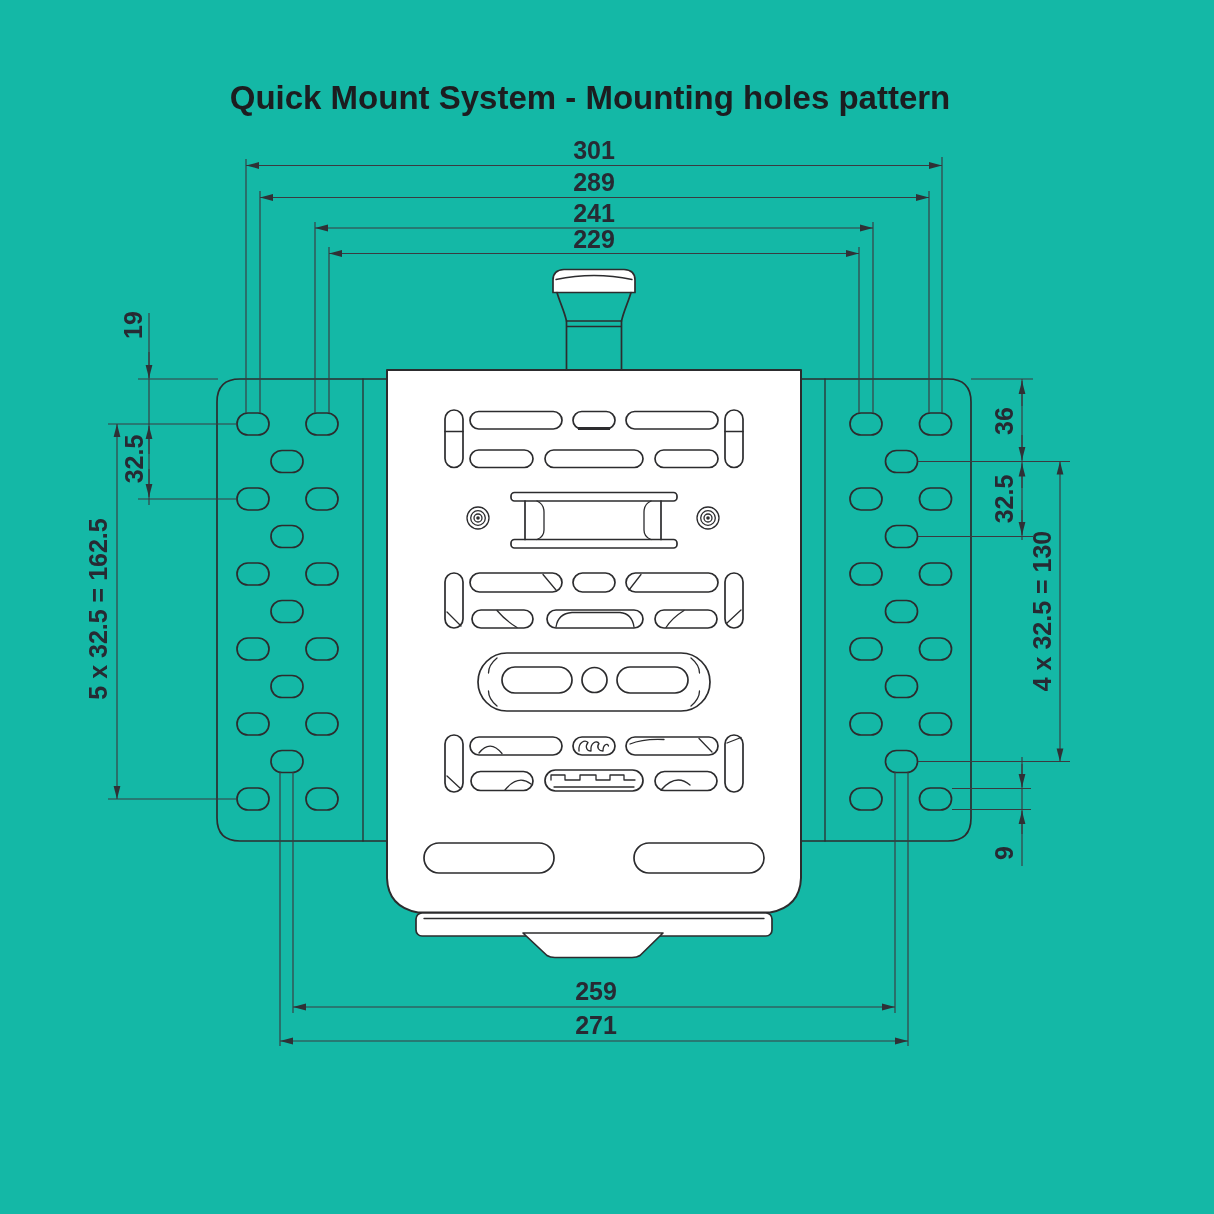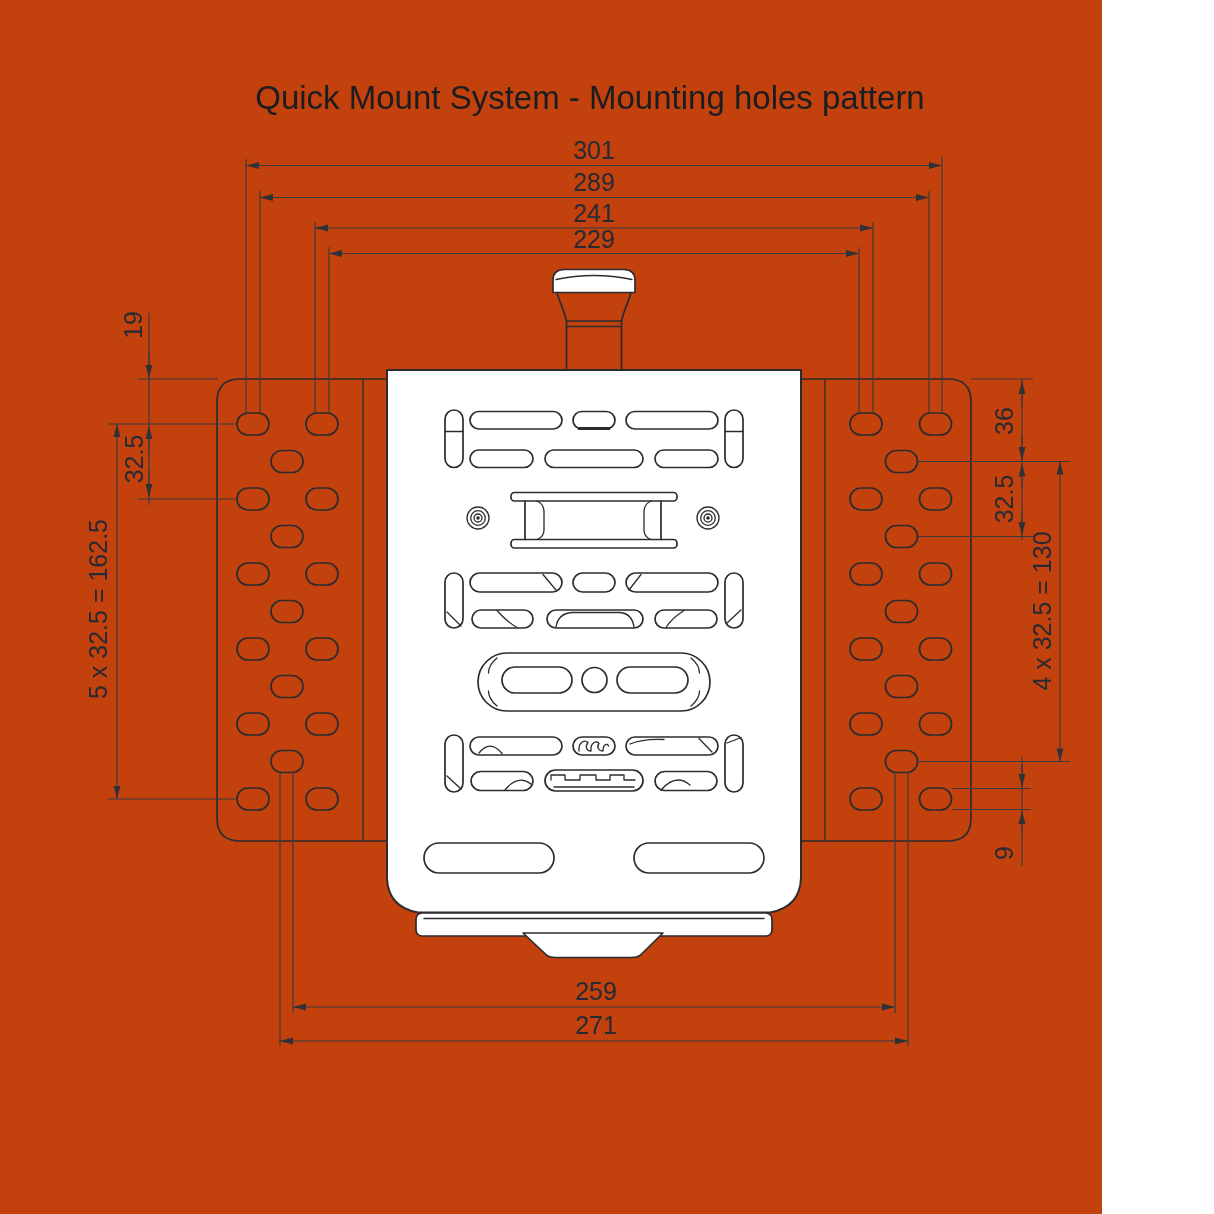--- a/index.html
+++ b/index.html
@@ -1,16 +1,16 @@
 <!DOCTYPE html>
 <html><head>
 <meta charset="utf-8">
 <style>
   html,body{margin:0;padding:0;background:#ffffff;}
-  .stage{width:1102px;height:1214px;position:relative;background:#c2410c;font-family:"Liberation Sans",sans-serif;}
+  .stage{width:1214px;height:1214px;position:relative;background:#14b8a6;font-family:"Liberation Sans",sans-serif;font-weight:bold;}
   svg{display:block}
   .ol{stroke:#2c2c2e;stroke-width:1.7;fill:none;stroke-linejoin:round;stroke-linecap:round}
   .olthin{stroke:#2c2c2e;stroke-width:1.3;fill:none;stroke-linejoin:round;stroke-linecap:round}
   .solid{fill:#ffffff;stroke:#2c2c2e;stroke-width:2;stroke-linejoin:round}
   .solidthin{fill:#ffffff;stroke:#2c2c2e;stroke-width:1.7;stroke-linejoin:round}
   .dim{stroke:#3a3b40;stroke-width:1.15;fill:none}
   .dtx{fill:#272a33;font-family:"Liberation Sans",sans-serif;font-size:25px}
   .ttl{fill:#1c1d20;font-family:"Liberation Sans",sans-serif;font-size:33px}
 </style>
 </head>

